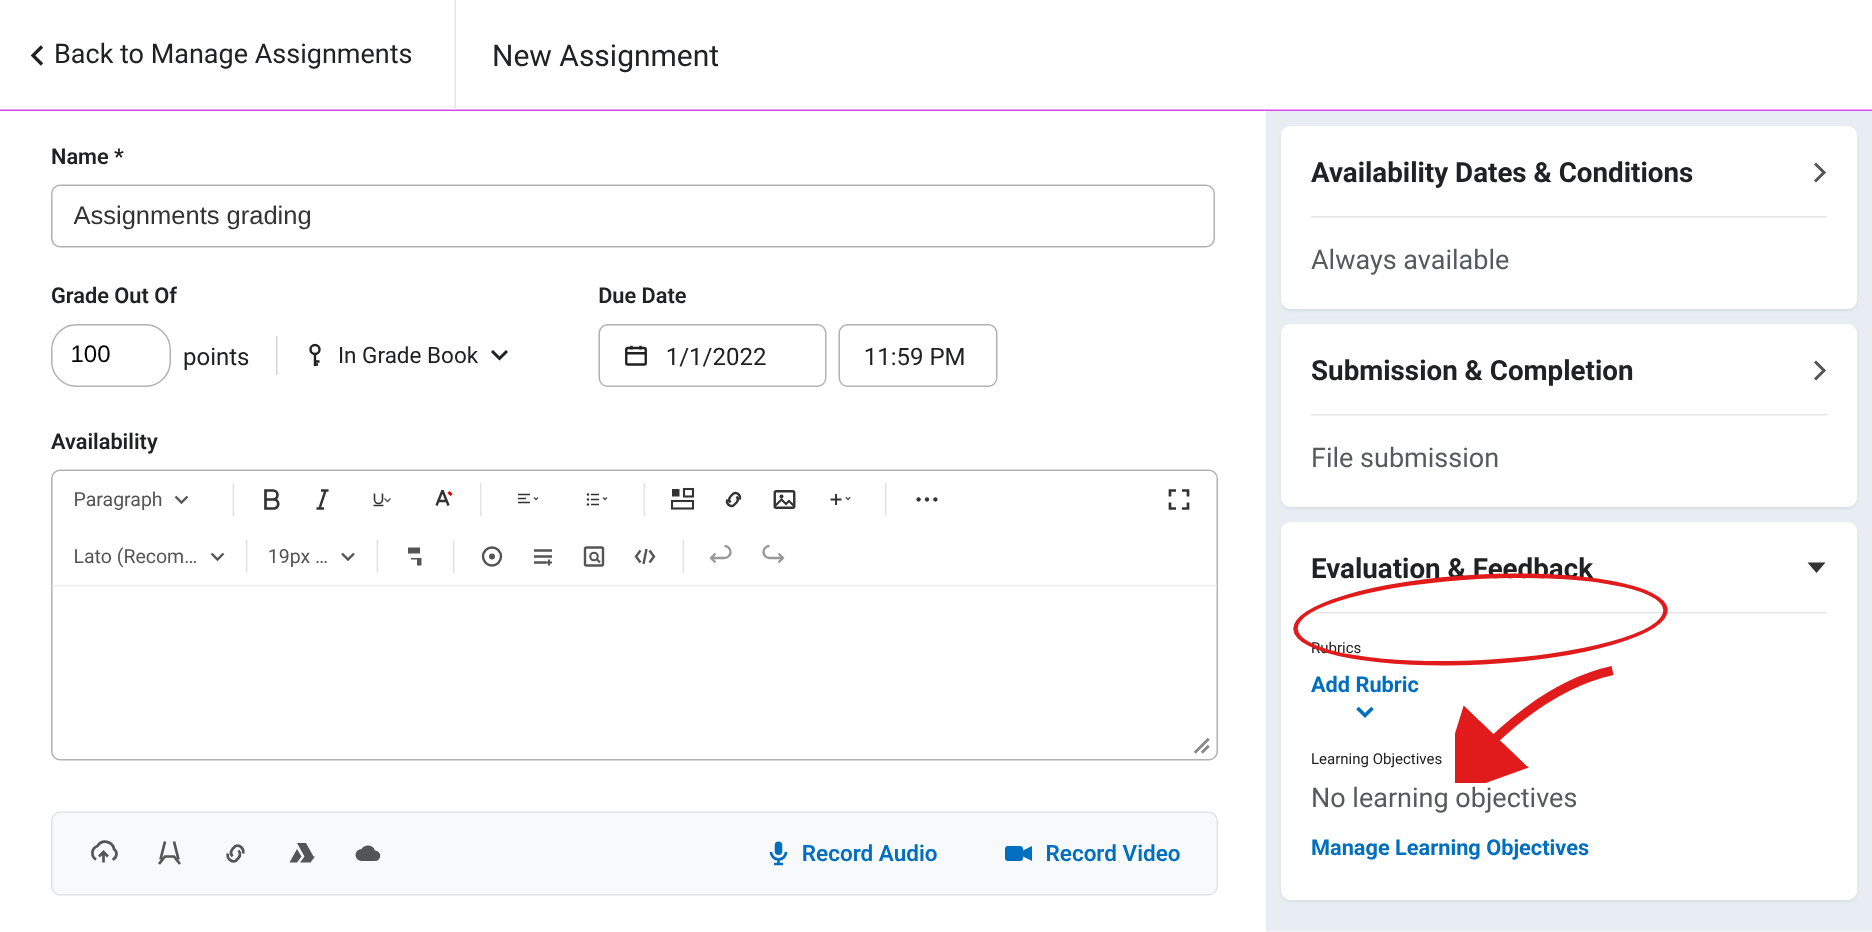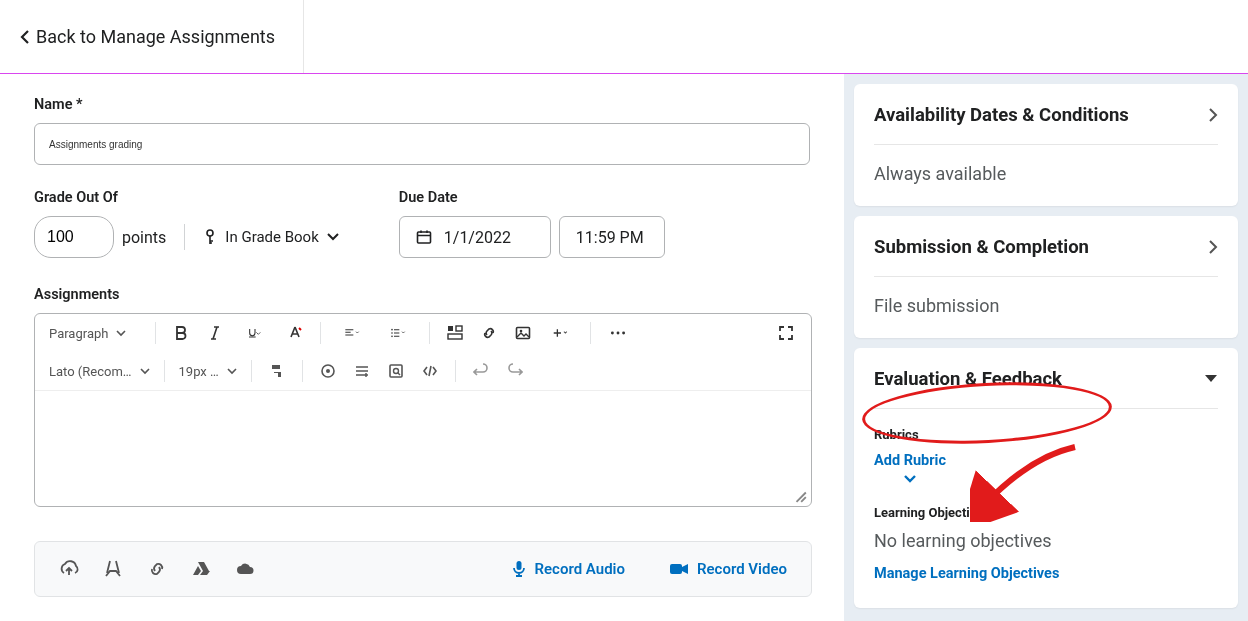--- a/index.html
+++ b/index.html
@@ -58,21 +58,21 @@
     display: block;
   }
   .req { color: #202122; }
   .field-name {
     width: 100%;
     max-width: 778px;
     height: 42px;
     border: 1px solid #b0b2b4;
     border-radius: 6px;
     padding: 0 14px;
-    font-size: 10px;
+    font-size: 17px;
     color: #333;
   }
   .row {
     display: flex;
     gap: 60px;
     margin-top: 24px;
   }
   .grade-group, .due-group { display: flex; flex-direction: column; }
   .inline { display: flex; align-items: center; gap: 8px; }
   .grade-input {
@@ -176,21 +176,21 @@
     display: flex; justify-content: space-between; align-items: center;
     padding-bottom: 18px;
     border-bottom: 1px solid #e6e6e6;
     margin-bottom: 18px;
     cursor: pointer;
   }
   .panel-title { font-size: 18.5px; font-weight: 700; color: #202122; }
   .chev { color: #555; }
   .panel-sub { font-size: 18px; color: #565a5c; }
   .panel-sec-h {
-    font-size: 13px; font-weight: 700; color: #202122;
+    font-size: 10px; font-weight: 400; color: #202122;
     margin-bottom: 10px;
   }
   .link-blue {
     color: #006fbf; font-weight: 700; font-size: 14.5px;
     display: inline-flex; align-items: center; gap: 6px;
     cursor: pointer;
     flex-direction: column;
   }
   .panel-section + .panel-section { margin-top: 22px; }
   
@@ -206,20 +206,21 @@
 </head>
 <body>
 
 <div class="topbar">
   <div class="back-link">
     <svg width="10" height="14" viewBox="0 0 10 14">
         <path d="M8 1 L2 7 L8 13" fill="none" stroke="#202122" stroke-width="2.2"></path>
       </svg>
     <span>Back to Manage Assignments</span>
   </div>
+  <div class="page-title">New Assignment</div>
 </div>
 
 <div class="layout">
   <div class="main">
 
     <label class="label">
       <span>Name</span>
       <span class="req">*</span>
     </label>
     <input class="field-name" type="text" value="Assignments grading" style="">
@@ -254,21 +255,21 @@
               </svg>
             <span>1/1/2022</span>
           </div>
           <div class="time-box">
             <span>11:59 PM</span>
           </div>
         </div>
       </div>
     </div>
 
-    <div class="label instructions-label">Assignments</div>
+    <div class="label instructions-label">Availability</div>
 
     <div class="editor">
       <div class="toolbar-row">
         <div class="tb-dd wide">
           <span>Paragraph</span>
           <svg width="10" height="7" viewBox="0 0 10 7">
               <path d="M1 1 L5 5 L9 1" fill="none" stroke="#555" stroke-width="1.6"></path>
             </svg>
         </div>
         <div class="tb-sep"></div>

